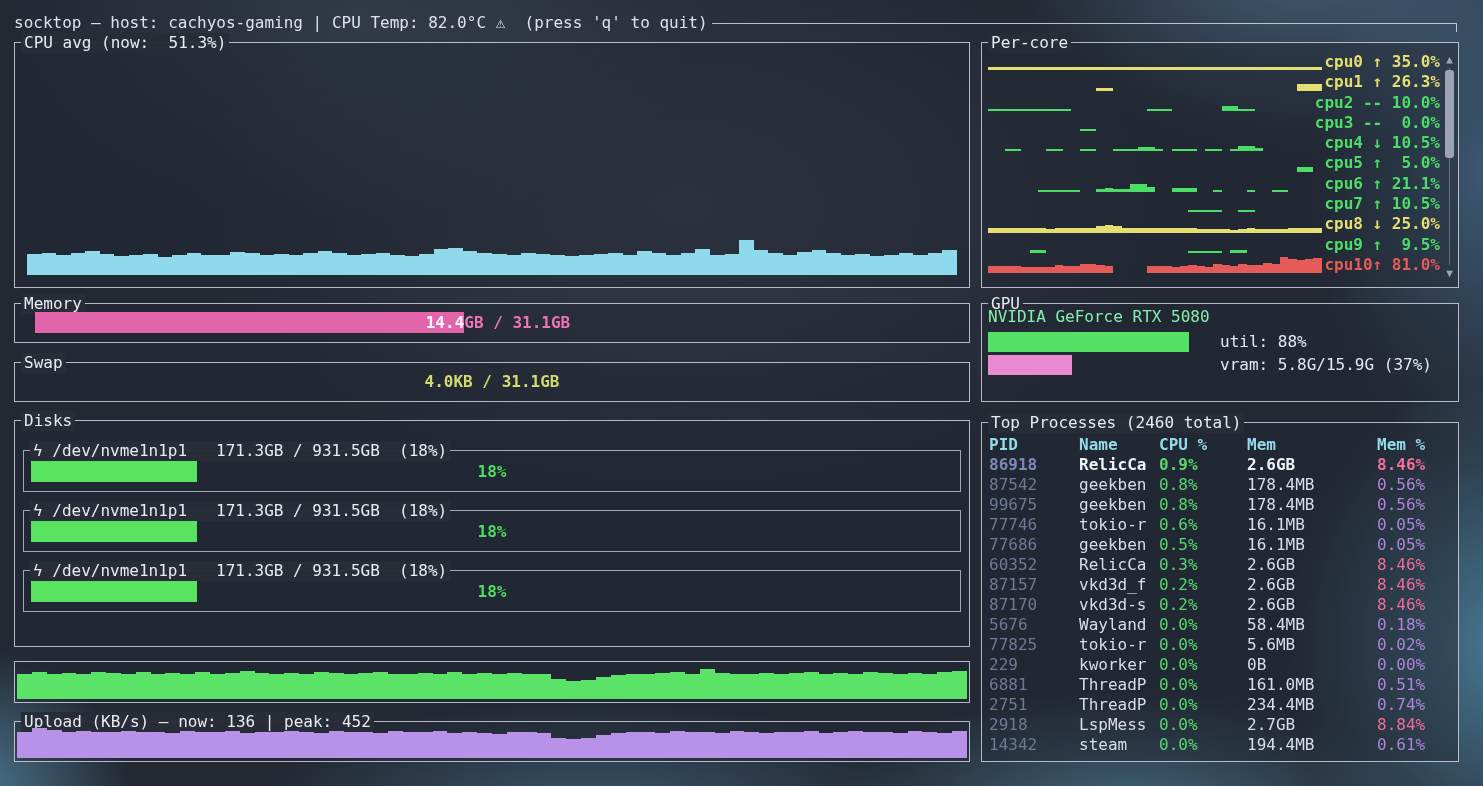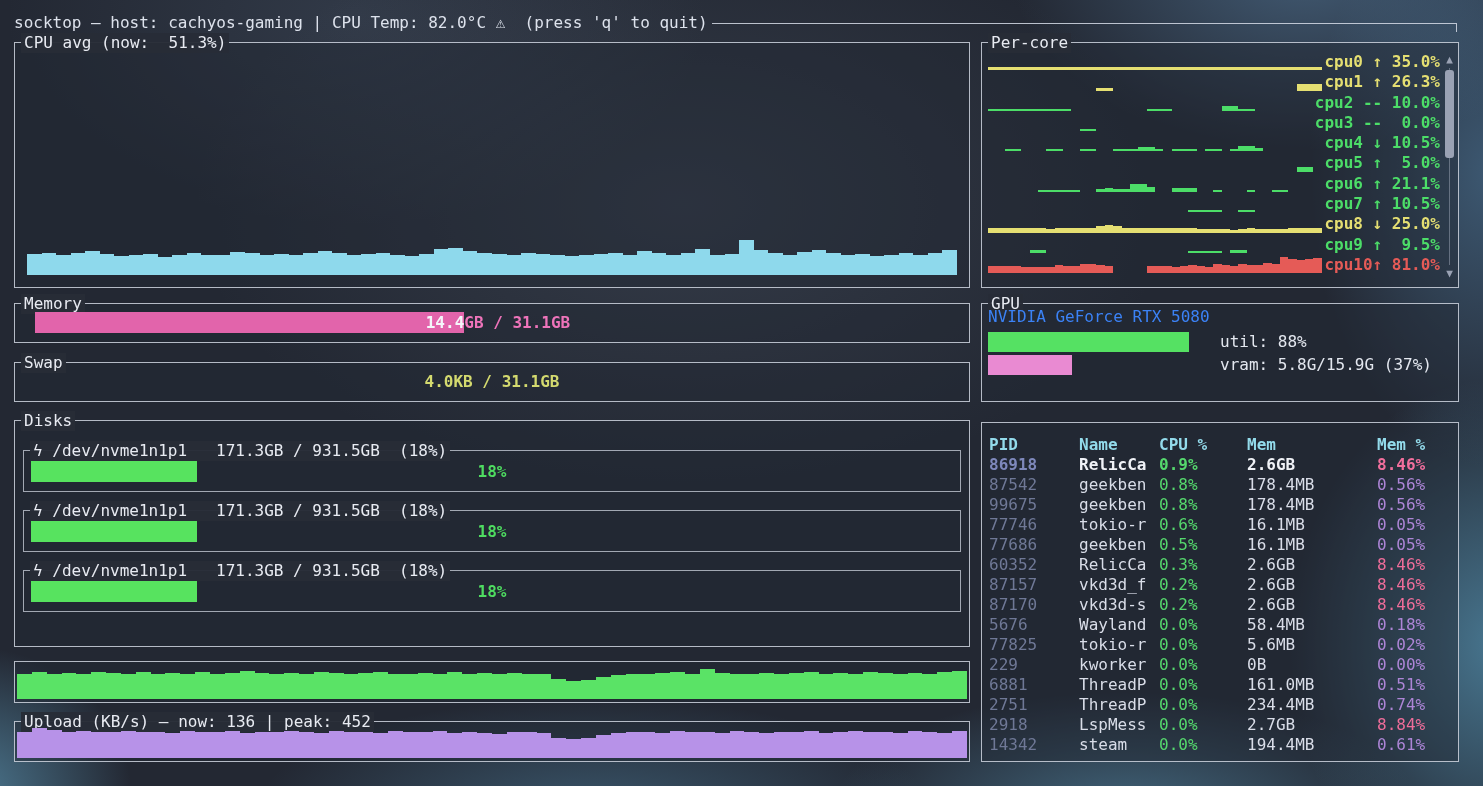--- a/index.html
+++ b/index.html
@@ -43,21 +43,21 @@
   .core-spark .bar{flex:1;}
   .core-label{position:absolute;right:2px;top:0;font-weight:bold;white-space:pre;}
   .vscroll{position:absolute;right:3px;top:11px;bottom:8px;width:11px;}
   .vscroll .arrow{position:absolute;left:0;width:11px;text-align:center;font-size:11px;line-height:11px;color:#9aa2b4;}
   .vscroll .arrow.up{top:0;}
   .vscroll .arrow.down{bottom:0;}
   .vscroll .track{position:absolute;left:5px;top:14px;bottom:14px;width:1px;background:rgba(150,158,175,0.55);}
   .vscroll .thumb{position:absolute;left:1px;width:9px;top:16px;height:88px;background:#9aa2b4;border-radius:3px;}
 
   
-  .gpu-name{position:absolute;left:6px;top:3px;white-space:pre;color:#3b82f6;}
+  .gpu-name{position:absolute;left:6px;top:3px;white-space:pre;color:#86efac;}
   .gpu-row-label{position:absolute;left:238px;white-space:pre;color:#e3e7ef;}
 
   
   .dbox{position:absolute;left:8px;right:8px;height:40px;border:1px solid rgba(205,211,223,0.75);}
 
   
   .prochead,.prow{display:grid;grid-template-columns:90px 80px 88px 130px 1fr;padding-left:7px;height:20px;white-space:pre;}
   .prochead{margin-top:12px;font-weight:bold;color:#93dbeb;}
   .procrows{}
   .prow .pid{color:#6f7896;}
@@ -719,20 +719,21 @@
         <div class="gfill" style="width: 18%; background: rgb(87, 227, 95);"></div>
         <div class="glabel" style="color: rgb(79, 221, 97);">18%</div>
         <div class="gclip" style="width: 18%;">
           <div class="glabel" style="color: rgb(244, 246, 250); width: 555.556%;">18%</div>
         </div>
       </div>
   </div>
 </section>
 
 <section class="panel" style="left:981px;top:422px;width:476px;height:338px;">
+  <span class="ptitle">Top Processes (2460 total)</span>
   <div class="prochead"><span>PID</span><span>Name</span><span>CPU %</span><span>Mem</span><span>Mem %</span></div>
   <div class="procrows">
       <div class="prow sel"><span class="pid">86918</span><span class="name">RelicCa</span><span class="cpu">0.9%</span><span class="mem">2.6GB</span><span class="memp hot">8.46%</span></div>
       <div class="prow"><span class="pid">87542</span><span class="name">geekben</span><span class="cpu">0.8%</span><span class="mem">178.4MB</span><span class="memp">0.56%</span></div>
       <div class="prow"><span class="pid">99675</span><span class="name">geekben</span><span class="cpu">0.8%</span><span class="mem">178.4MB</span><span class="memp">0.56%</span></div>
       <div class="prow"><span class="pid">77746</span><span class="name">tokio-r</span><span class="cpu">0.6%</span><span class="mem">16.1MB</span><span class="memp">0.05%</span></div>
       <div class="prow"><span class="pid">77686</span><span class="name">geekben</span><span class="cpu">0.5%</span><span class="mem">16.1MB</span><span class="memp">0.05%</span></div>
       <div class="prow"><span class="pid">60352</span><span class="name">RelicCa</span><span class="cpu">0.3%</span><span class="mem">2.6GB</span><span class="memp hot">8.46%</span></div>
       <div class="prow"><span class="pid">87157</span><span class="name">vkd3d_f</span><span class="cpu">0.2%</span><span class="mem">2.6GB</span><span class="memp hot">8.46%</span></div>
       <div class="prow"><span class="pid">87170</span><span class="name">vkd3d-s</span><span class="cpu">0.2%</span><span class="mem">2.6GB</span><span class="memp hot">8.46%</span></div>

